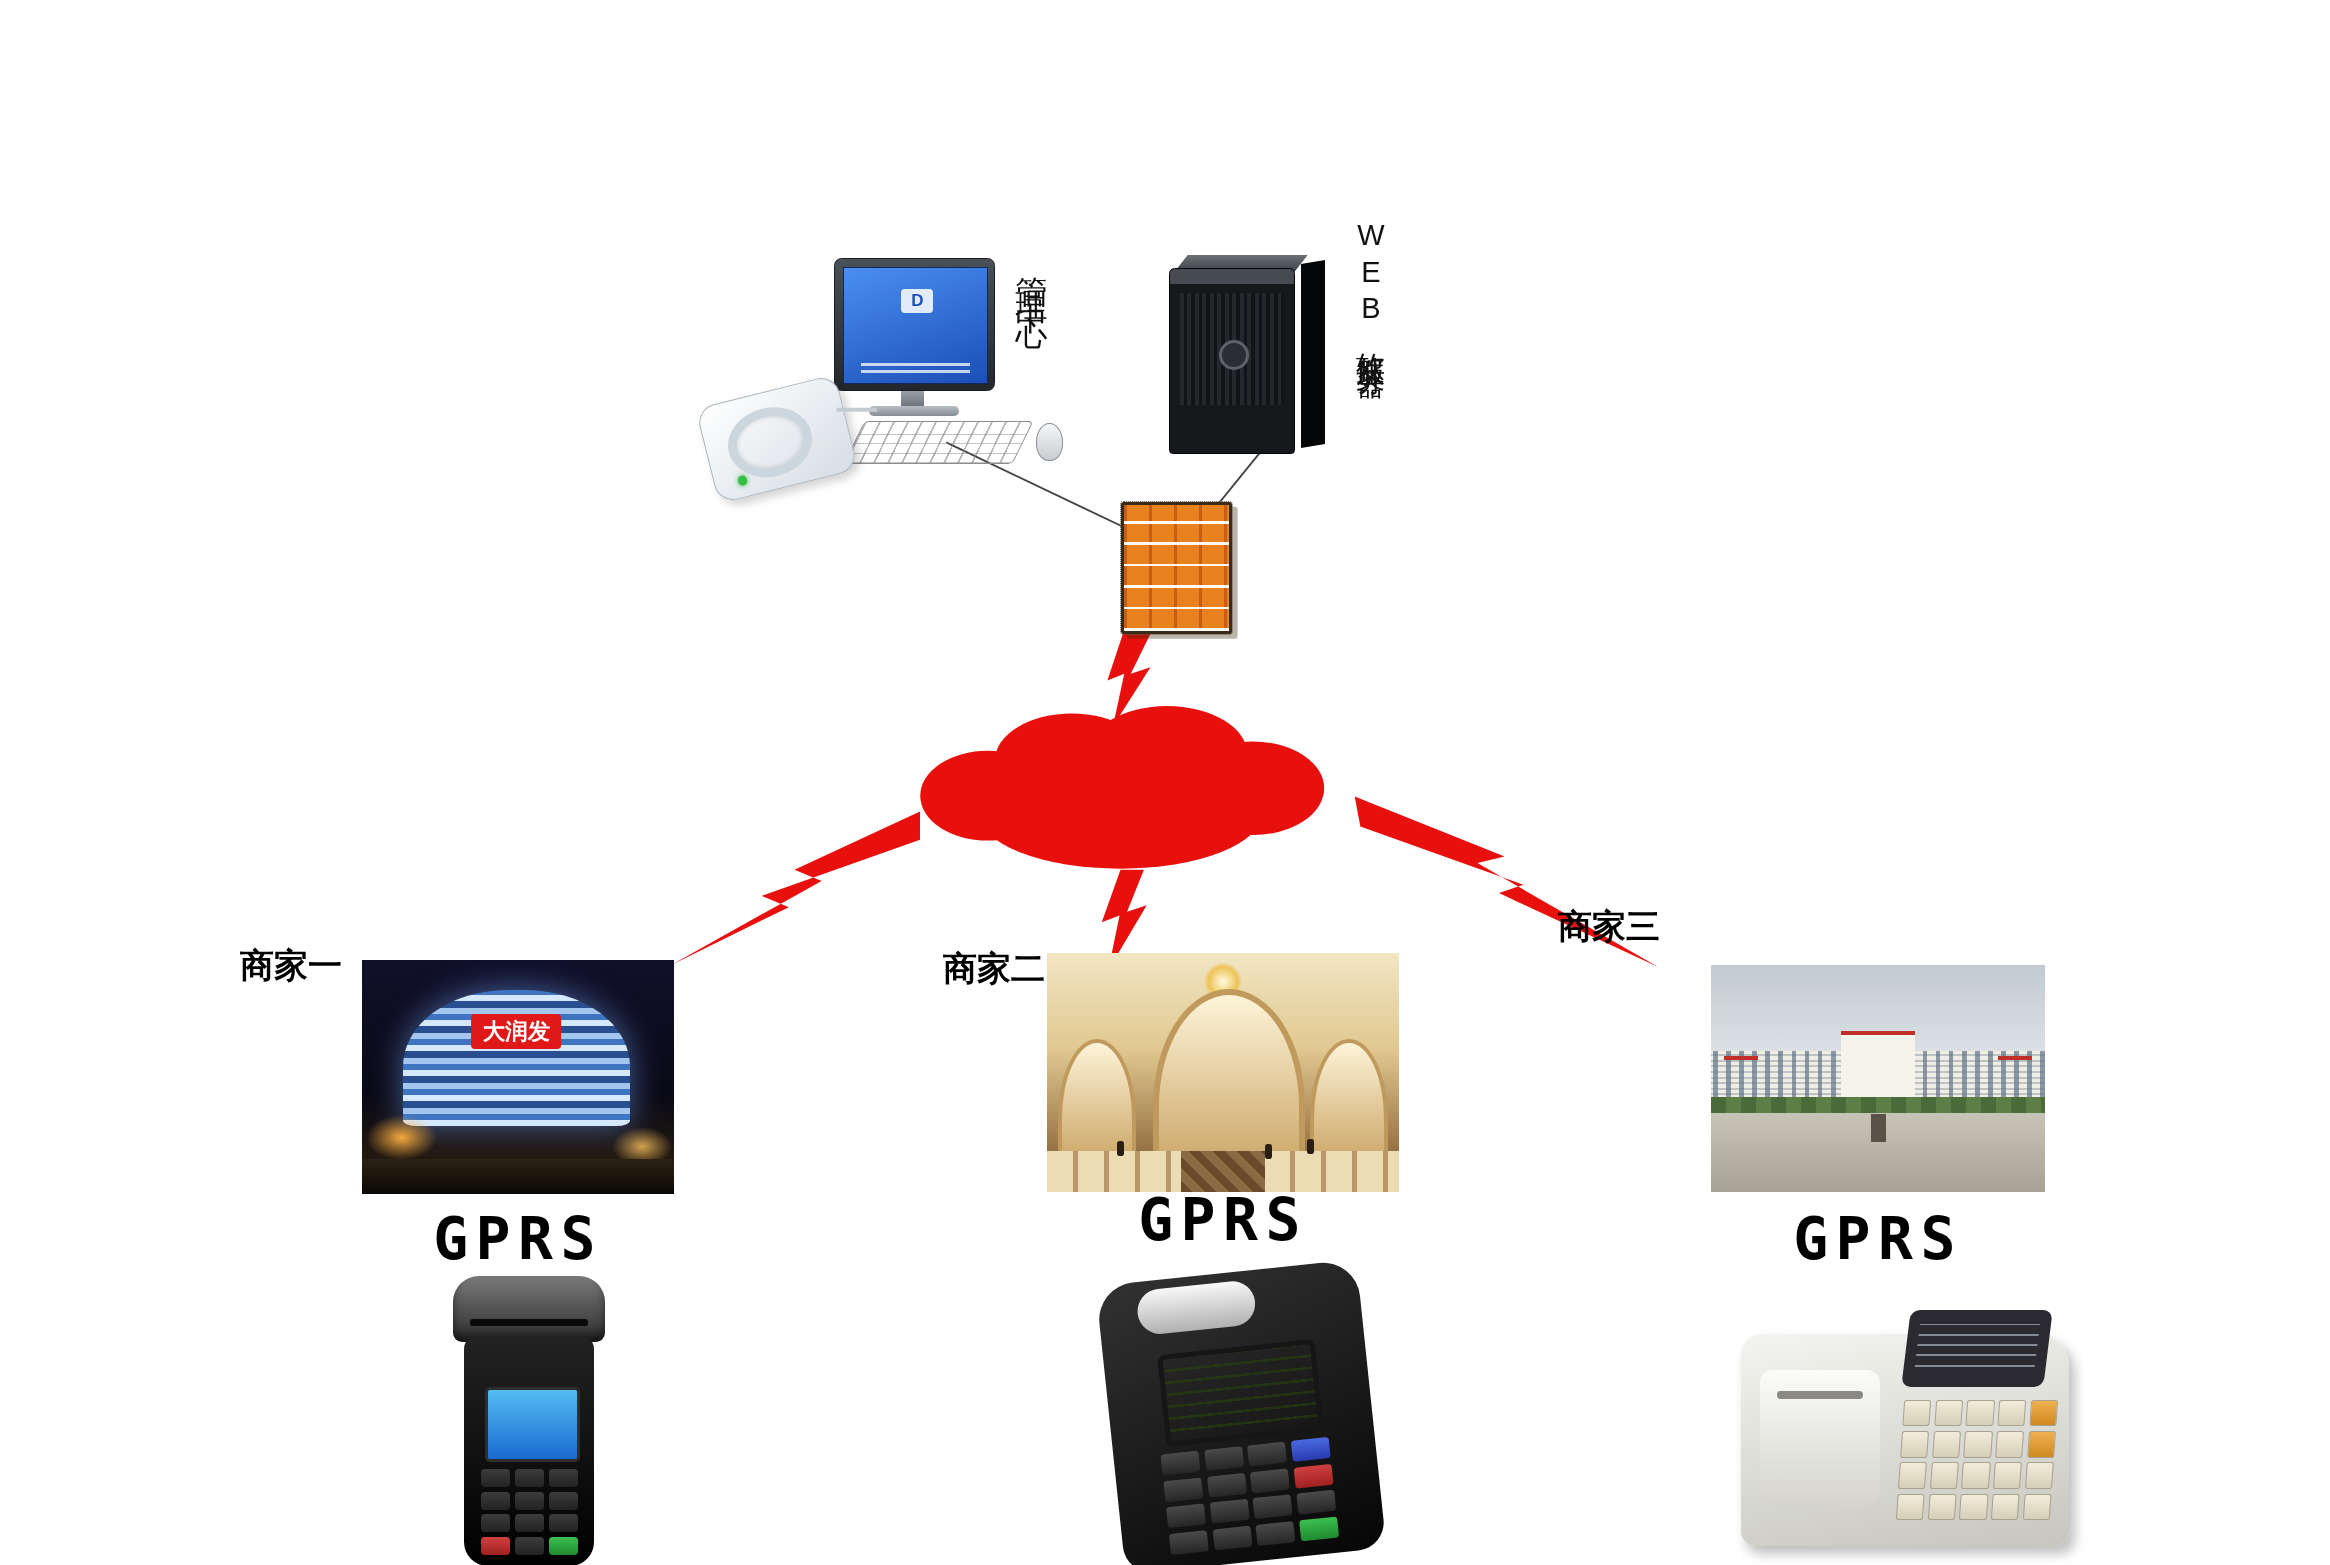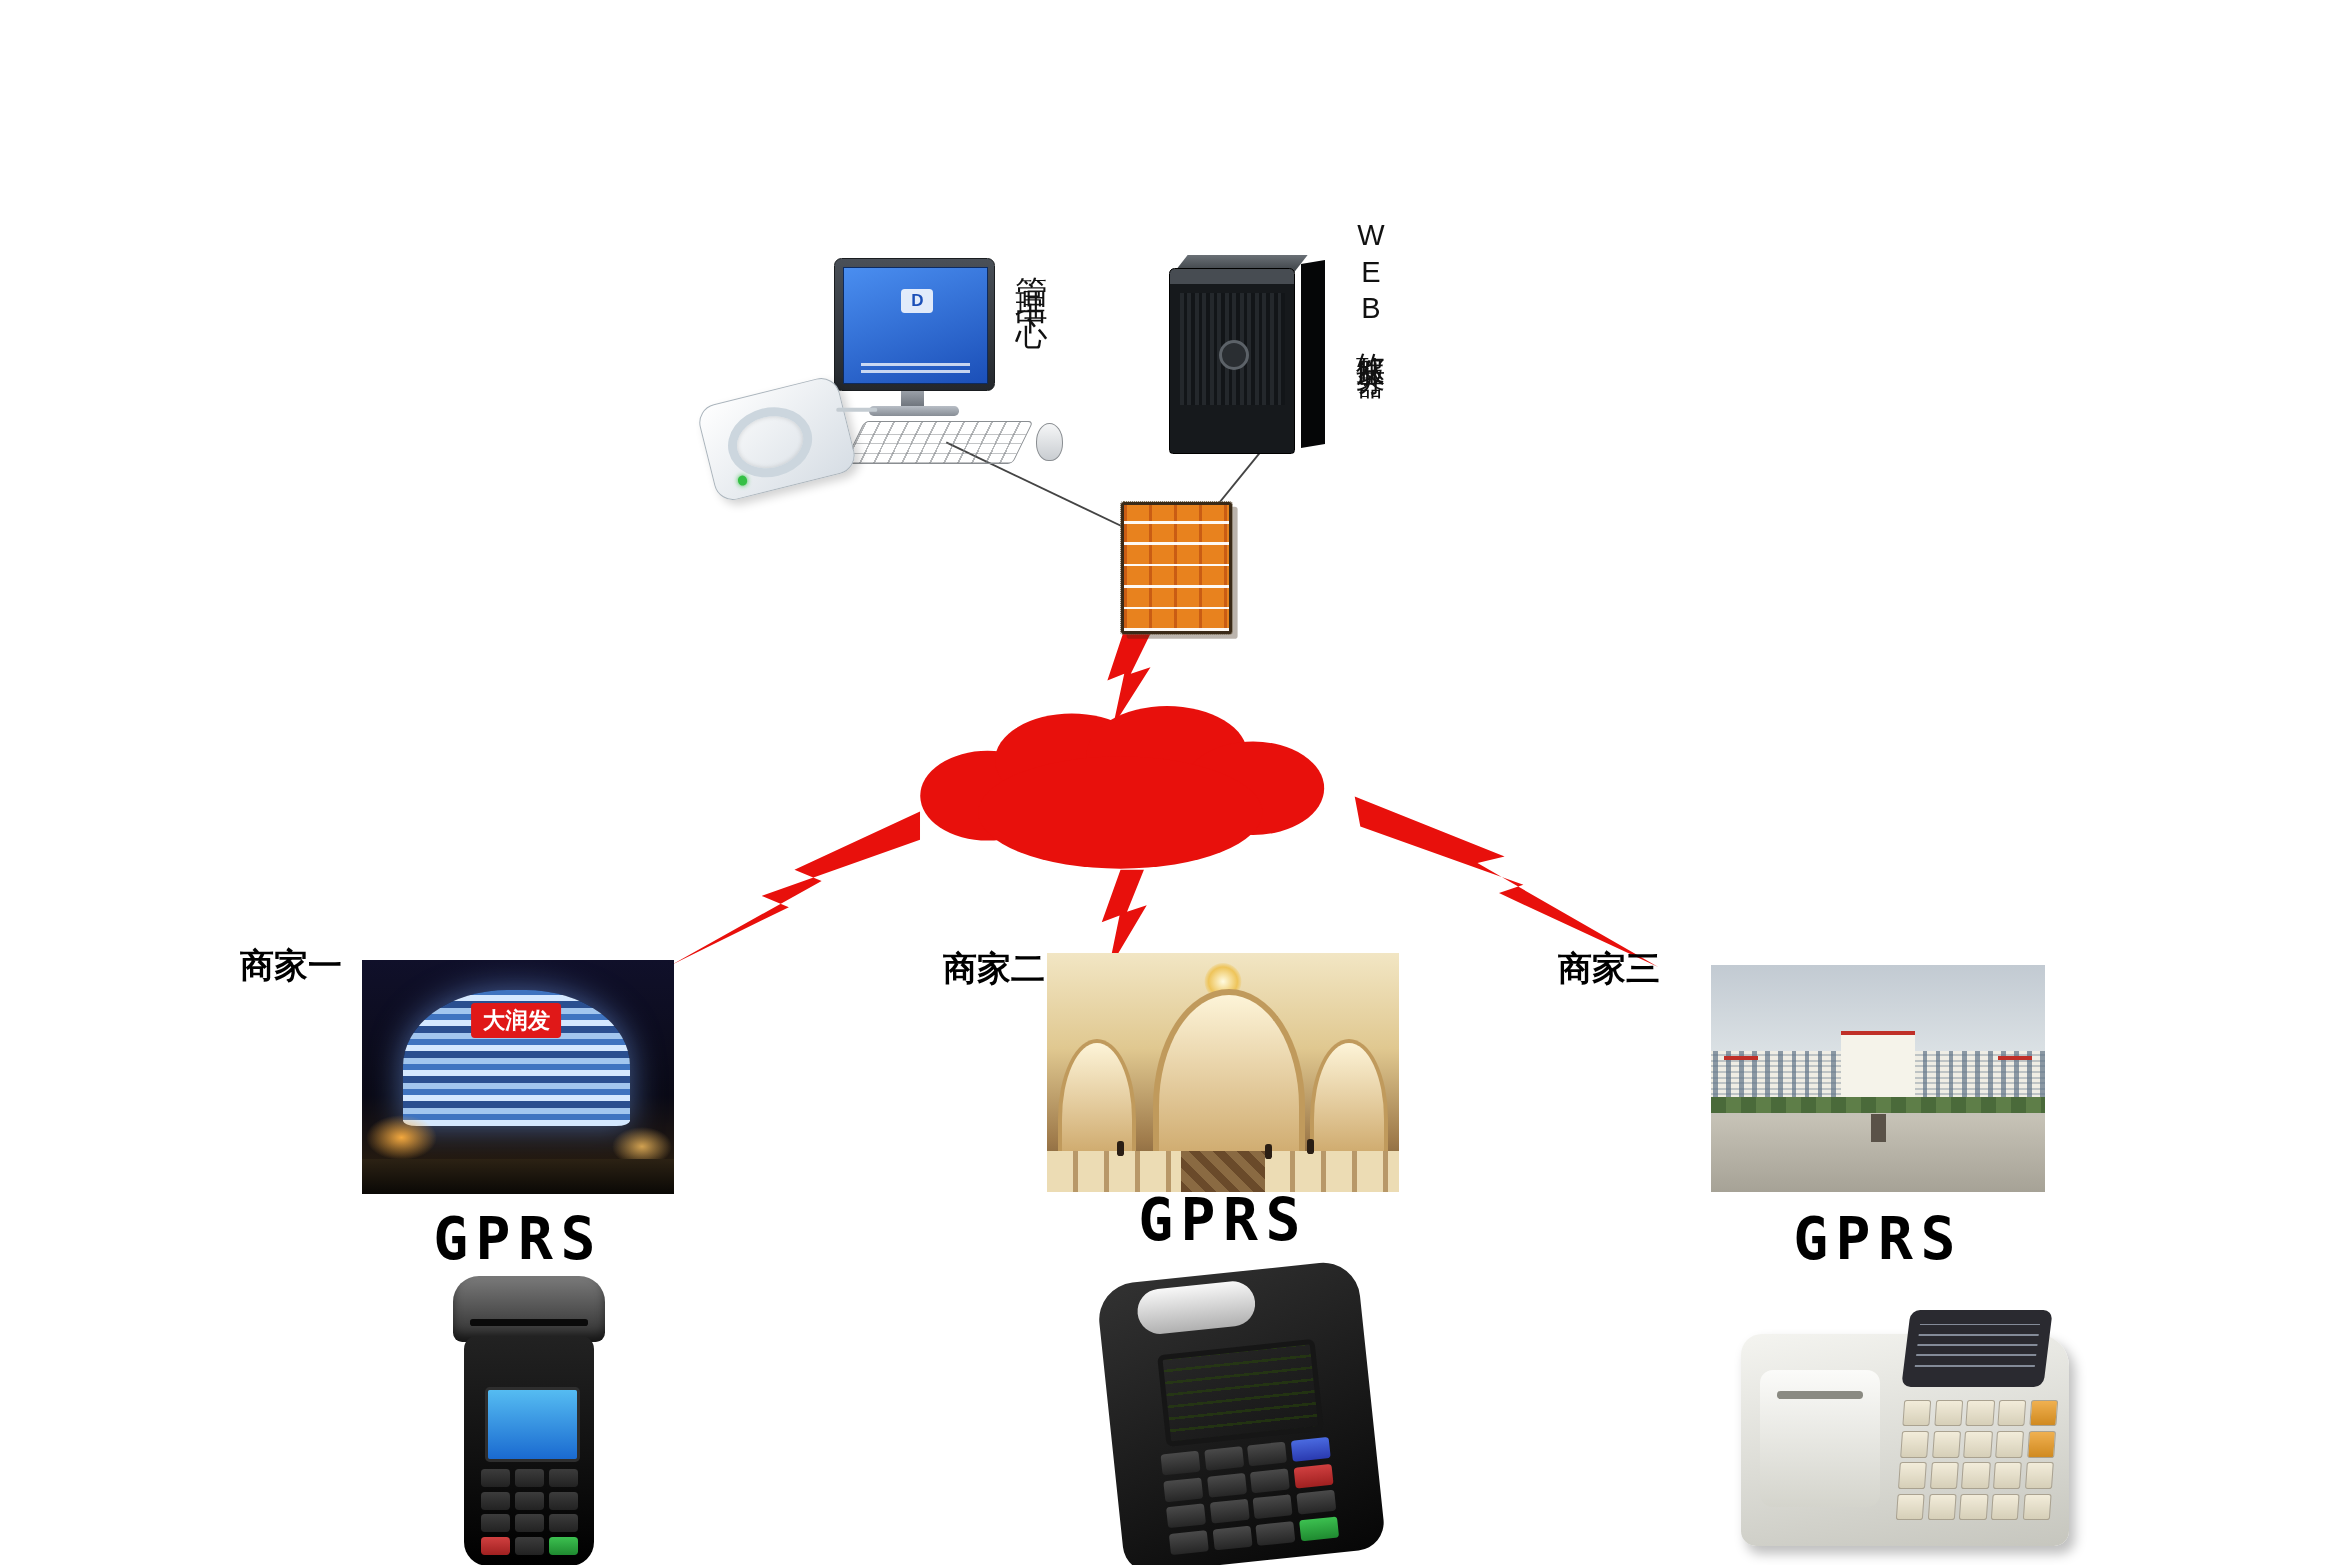--- a/index.html
+++ b/index.html
@@ -67,36 +67,36 @@
 
   
   .cloud-wrap{left:886px;top:691px;width:464px;height:187px;}
   .cloud-label{left:886px;top:691px;width:464px;height:187px;display:flex;align-items:center;justify-content:center;
                color:#fff;font-size:44px;letter-spacing:0.9px;}
 
   
   .m-label{font-size:34px;font-weight:bold;color:#000;}
   .m1-label{left:240px;top:943px;}
   .m2-label{left:943px;top:946px;}
-  .m3-label{left:1558px;top:946px;}
+  .m3-label{left:1558px;top:904px;}
   .gprs{font-family:"DejaVu Sans Mono",monospace;font-weight:bold;font-size:58px;letter-spacing:7.5px;
         text-align:center;color:#000000;}
   .gprs1{left:362px;width:312px;top:1205px;}
   .gprs2{left:1047px;width:352px;top:1186px;}
   .gprs3{left:1711px;width:334px;top:1205px;}
 
   .photo{position:absolute;overflow:hidden;}
   
   .photo1{left:362px;top:960px;width:312px;height:234px;
           background:linear-gradient(180deg,#10102a 0%,#0a0a16 58%,#241a10 86%,#0c0a06 100%);}
   .p1-building{position:absolute;left:13%;top:13%;width:73%;height:58%;
                border-radius:46% 46% 6% 6% / 56% 56% 4% 4%;
                background:repeating-linear-gradient(0deg,#d4e8ff 0 5.6px,#3f74c0 5.6px 12px,#a2c6ee 12px 18px,#2a4f90 18px 25px);
                box-shadow:0 0 32px rgba(120,170,255,.55);}
-  .p1-sign{position:absolute;left:50%;top:13px;transform:translateX(-50%);background:#e01818;color:#fff;
+  .p1-sign{position:absolute;left:50%;top:24px;transform:translateX(-50%);background:#e01818;color:#fff;
            font-size:22.5px;font-weight:bold;padding:1.9px 11.2px;border-radius:3.7px;white-space:nowrap;}
   .p1-glow{position:absolute;border-radius:50%;}
   .p1-glow.g1{left:3.7px;bottom:34px;width:71px;height:45px;
               background:radial-gradient(closest-side,rgba(255,176,64,.95),rgba(255,140,40,0));}
   .p1-glow.g2{right:1.9px;bottom:28px;width:60px;height:39px;
               background:radial-gradient(closest-side,rgba(255,196,96,.8),rgba(255,150,50,0));}
   .p1-street{position:absolute;left:0;bottom:0;width:100%;height:15%;
              background:linear-gradient(180deg,#2c2214,#0a0805);}
 
   

